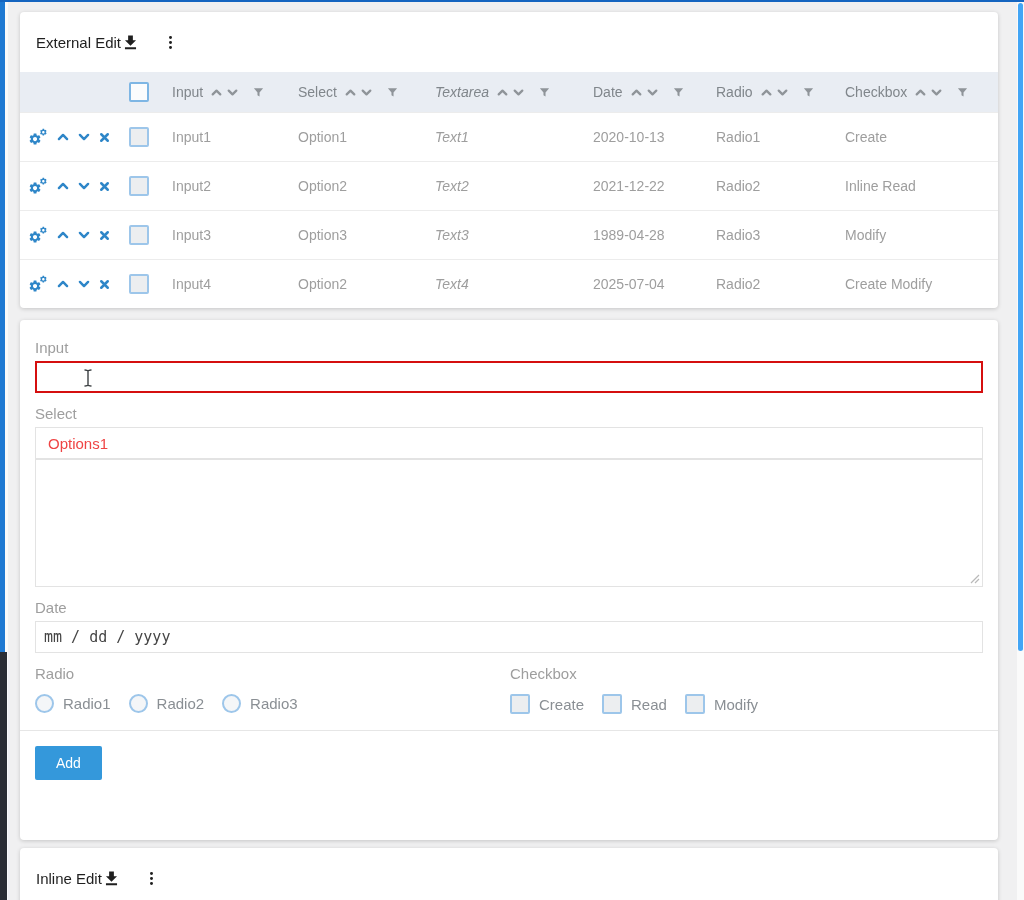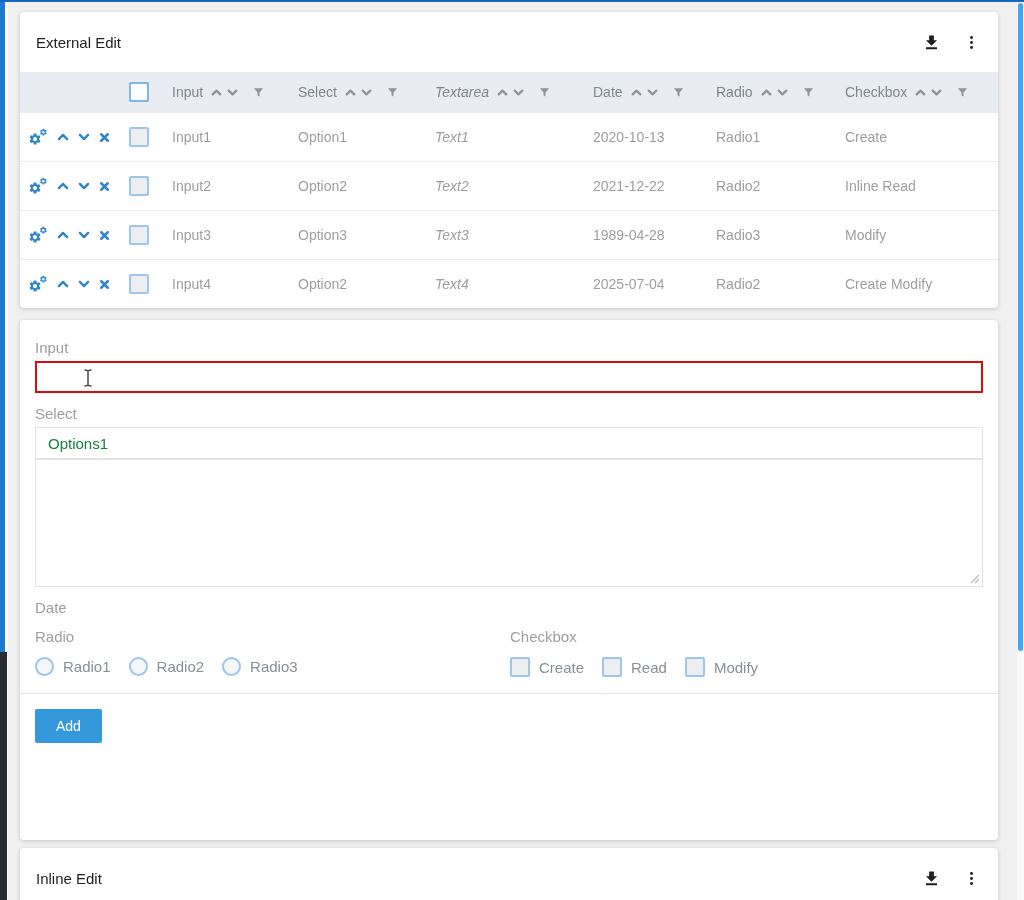--- a/index.html
+++ b/index.html
@@ -14,21 +14,21 @@
   .right-track{position:absolute;right:0;top:0;width:7px;height:900px;background:#fafafa;z-index:39;}
   .right-thumb{position:absolute;right:1px;top:3px;width:5px;height:648px;background:#42a5f5;border-radius:3px;}
 
   
   .panel{position:absolute;left:20px;width:978px;background:#fff;border-radius:4px;
     box-shadow:0 1px 4px rgba(0,0,0,.18);}
   .panel-external{top:12px;height:296px;}
   .panel-form{top:320px;height:520px;}
   .panel-inline{top:848px;height:90px;}
 
-  .panel-header{height:60px;display:flex;align-items:center;justify-content:space-between;
+  .panel-header{height:60px;display:flex;align-items:center;
     padding:0 18px 0 16px;}
   .panel-title{font-size:15px;color:#1f1f1f;font-weight:400;}
   .panel-actions{display:flex;align-items:center;gap:22px;color:#1f1f1f;}
   .icon-btn{cursor:pointer;display:inline-flex;}
 
   
   .thead{height:40px;background:#e9edf3;display:flex;align-items:center;}
   .trow{height:48px;display:flex;align-items:center;border-top:1px solid #ececec;
     color:#9e9e9e;font-size:14px;}
   .th,.td{display:flex;align-items:center;}
@@ -45,21 +45,21 @@
 
   .act{display:inline-flex;color:#2e86c8;cursor:pointer;}
 
   
   .form-inner{padding:10px 15px 0 15px;}
   .f-label{display:block;color:#9e9e9e;font-size:15px;margin:12px 0 5px;}
   .f-label:first-child{margin-top:9px;}
   .input-red{position:relative;height:28px;border:2px solid #d50f0f;background:#fff;}
   .ibeam{position:absolute;left:46px;top:6px;}
   .select-box{height:30px;border:1px solid #e3e3e3;display:flex;align-items:center;
-    padding-left:12px;font-size:15px;color:#15803d;cursor:pointer;}
+    padding-left:12px;font-size:15px;color:#ef4444;cursor:pointer;}
   .textarea-box{position:relative;height:126px;border:1px solid #e3e3e3;background:#fff;}
   .resize-grip{position:absolute;right:2px;bottom:2px;}
   .date-box{height:30px;border:1px solid #e3e3e3;display:flex;align-items:center;
     padding-left:8px;font-family:"DejaVu Sans Mono","Liberation Mono",monospace;
     font-size:15px;color:#454545;cursor:text;}
   .rc-row{display:flex;margin-top:12px;}
   .rc-col-left{width:475px;}
   .rc-col-right{flex:1;}
   .opt-row{display:flex;align-items:center;margin-top:12px;gap:9px;}
   .radio{width:15px;height:15px;border:2px solid #9dc6ea;border-radius:50%;
@@ -405,20 +405,23 @@
 
       <div class="textarea-box">
         <span class="resize-grip">
             <svg width="12" height="12">
               <use href="#ic-grip"></use>
             </svg>
           </span>
       </div>
 
       <label class="f-label">Date</label>
+      <div class="date-box">
+        <span>mm / dd / yyyy</span>
+      </div>
 
       <div class="rc-row">
         <div class="rc-col-left">
           <label class="f-label" style="margin:0">Radio</label>
           <div class="opt-row">
             <span class="radio"></span>
             <span class="opt-label">Radio1</span>
             <span class="radio"></span>
             <span class="opt-label">Radio2</span>
             <span class="radio"></span>

